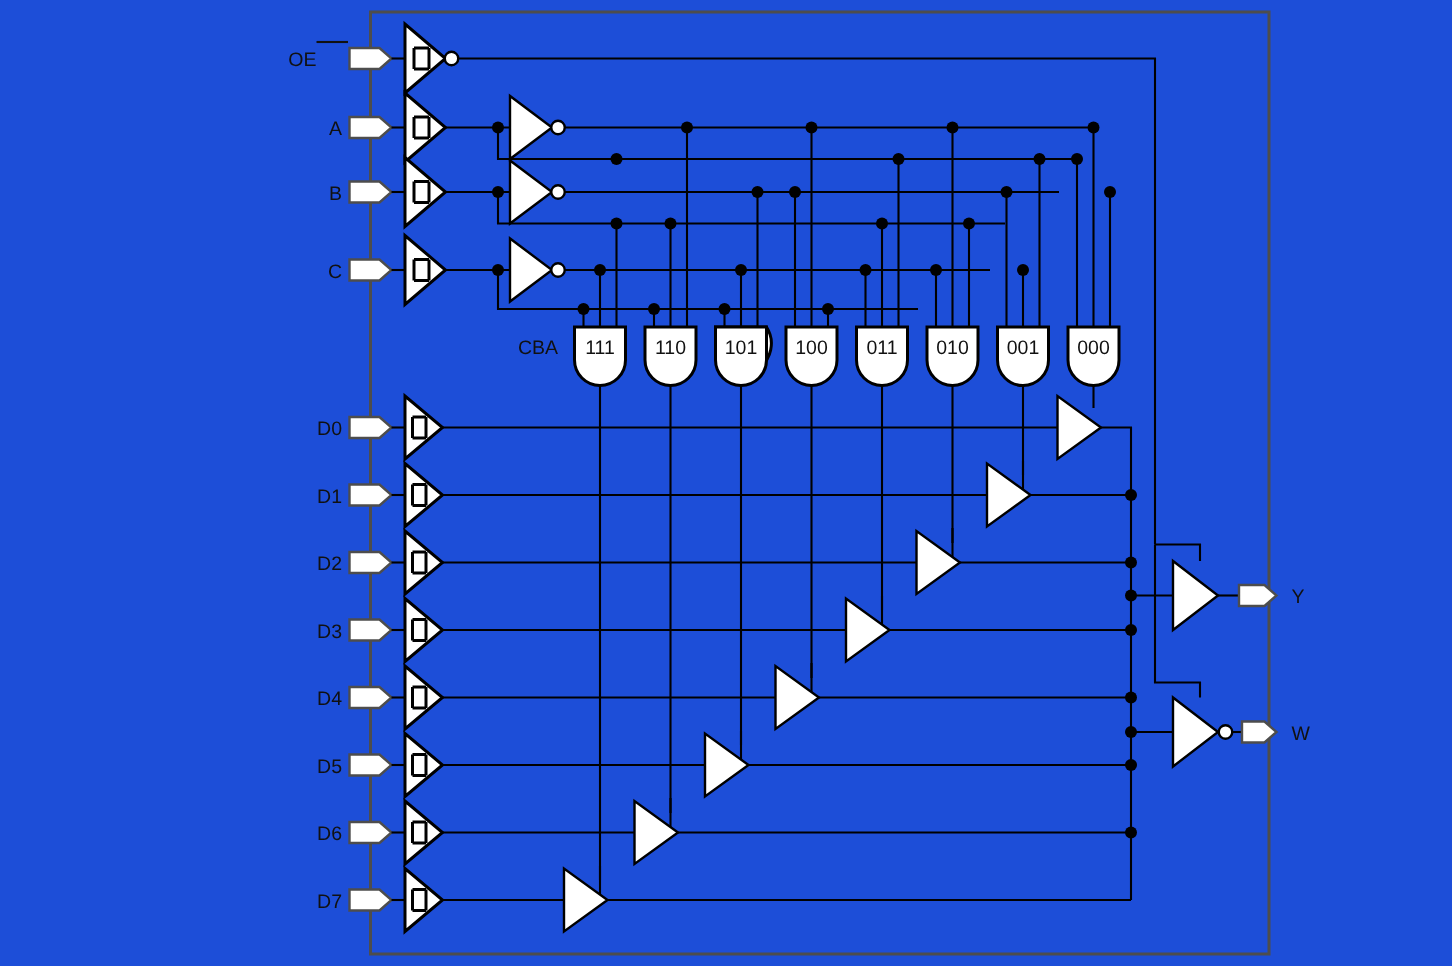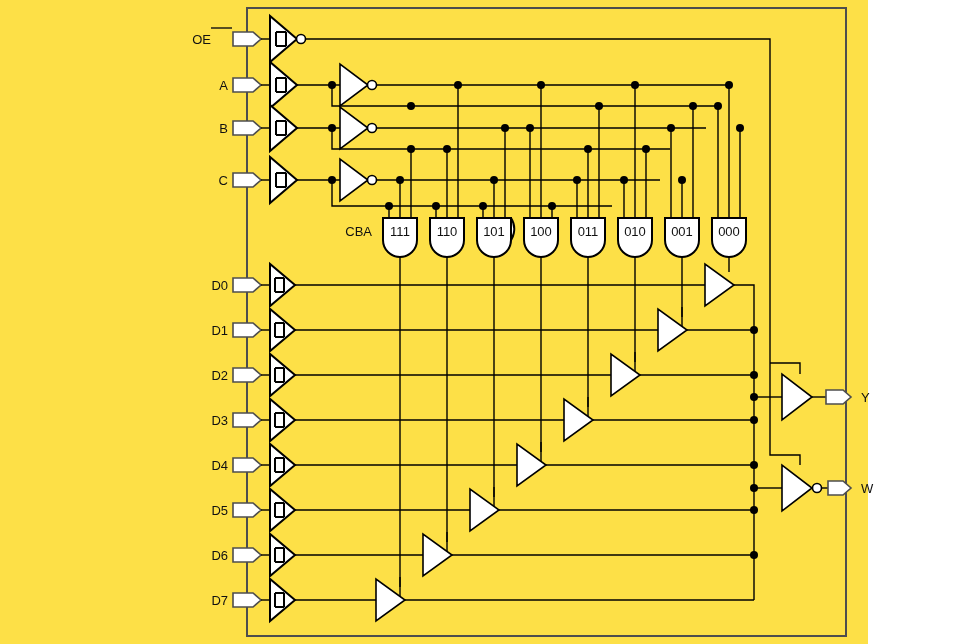--- a/index.html
+++ b/index.html
@@ -1,17 +1,17 @@
 <!DOCTYPE html>
 <html><head>
 <meta charset="utf-8">
 <style>
   html,body{margin:0;padding:0;background:#ffffff;}
   body{width:968px;height:644px;overflow:hidden;font-family:"Liberation Sans",sans-serif;}
-  #stage{position:relative;width:868px;height:644px;background:#fde047;}
+  #stage{position:relative;width:968px;height:644px;background:#1d4ed8;}
   svg{display:block;}
   text{font-family:"Liberation Sans",sans-serif;fill:#111;}
 </style>
 </head>
 <body>
 
 <div id="stage">
 <svg id="schematic" width="968" height="644" viewBox="0 0 968 644">
 
   <defs>

